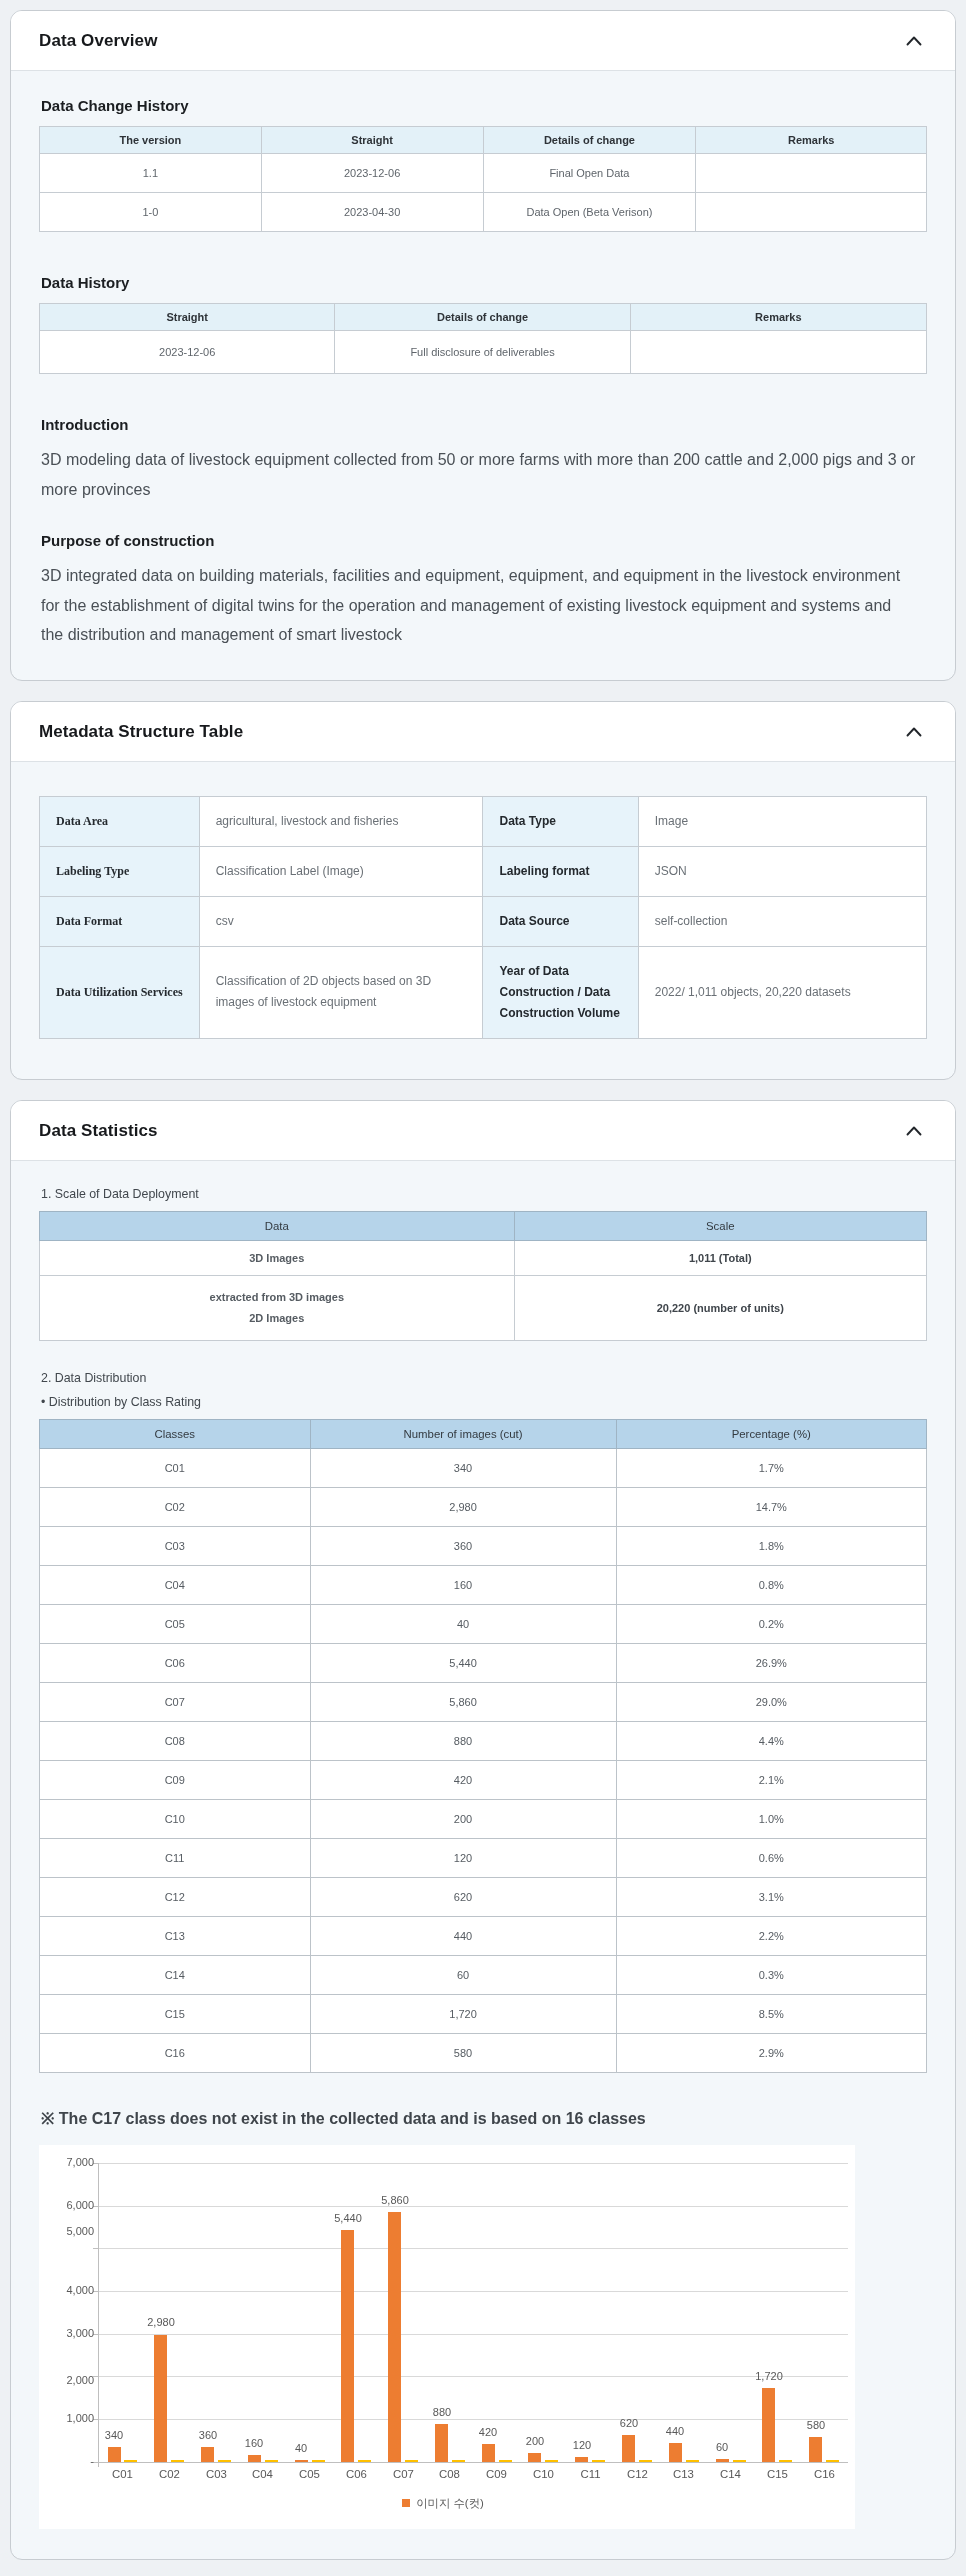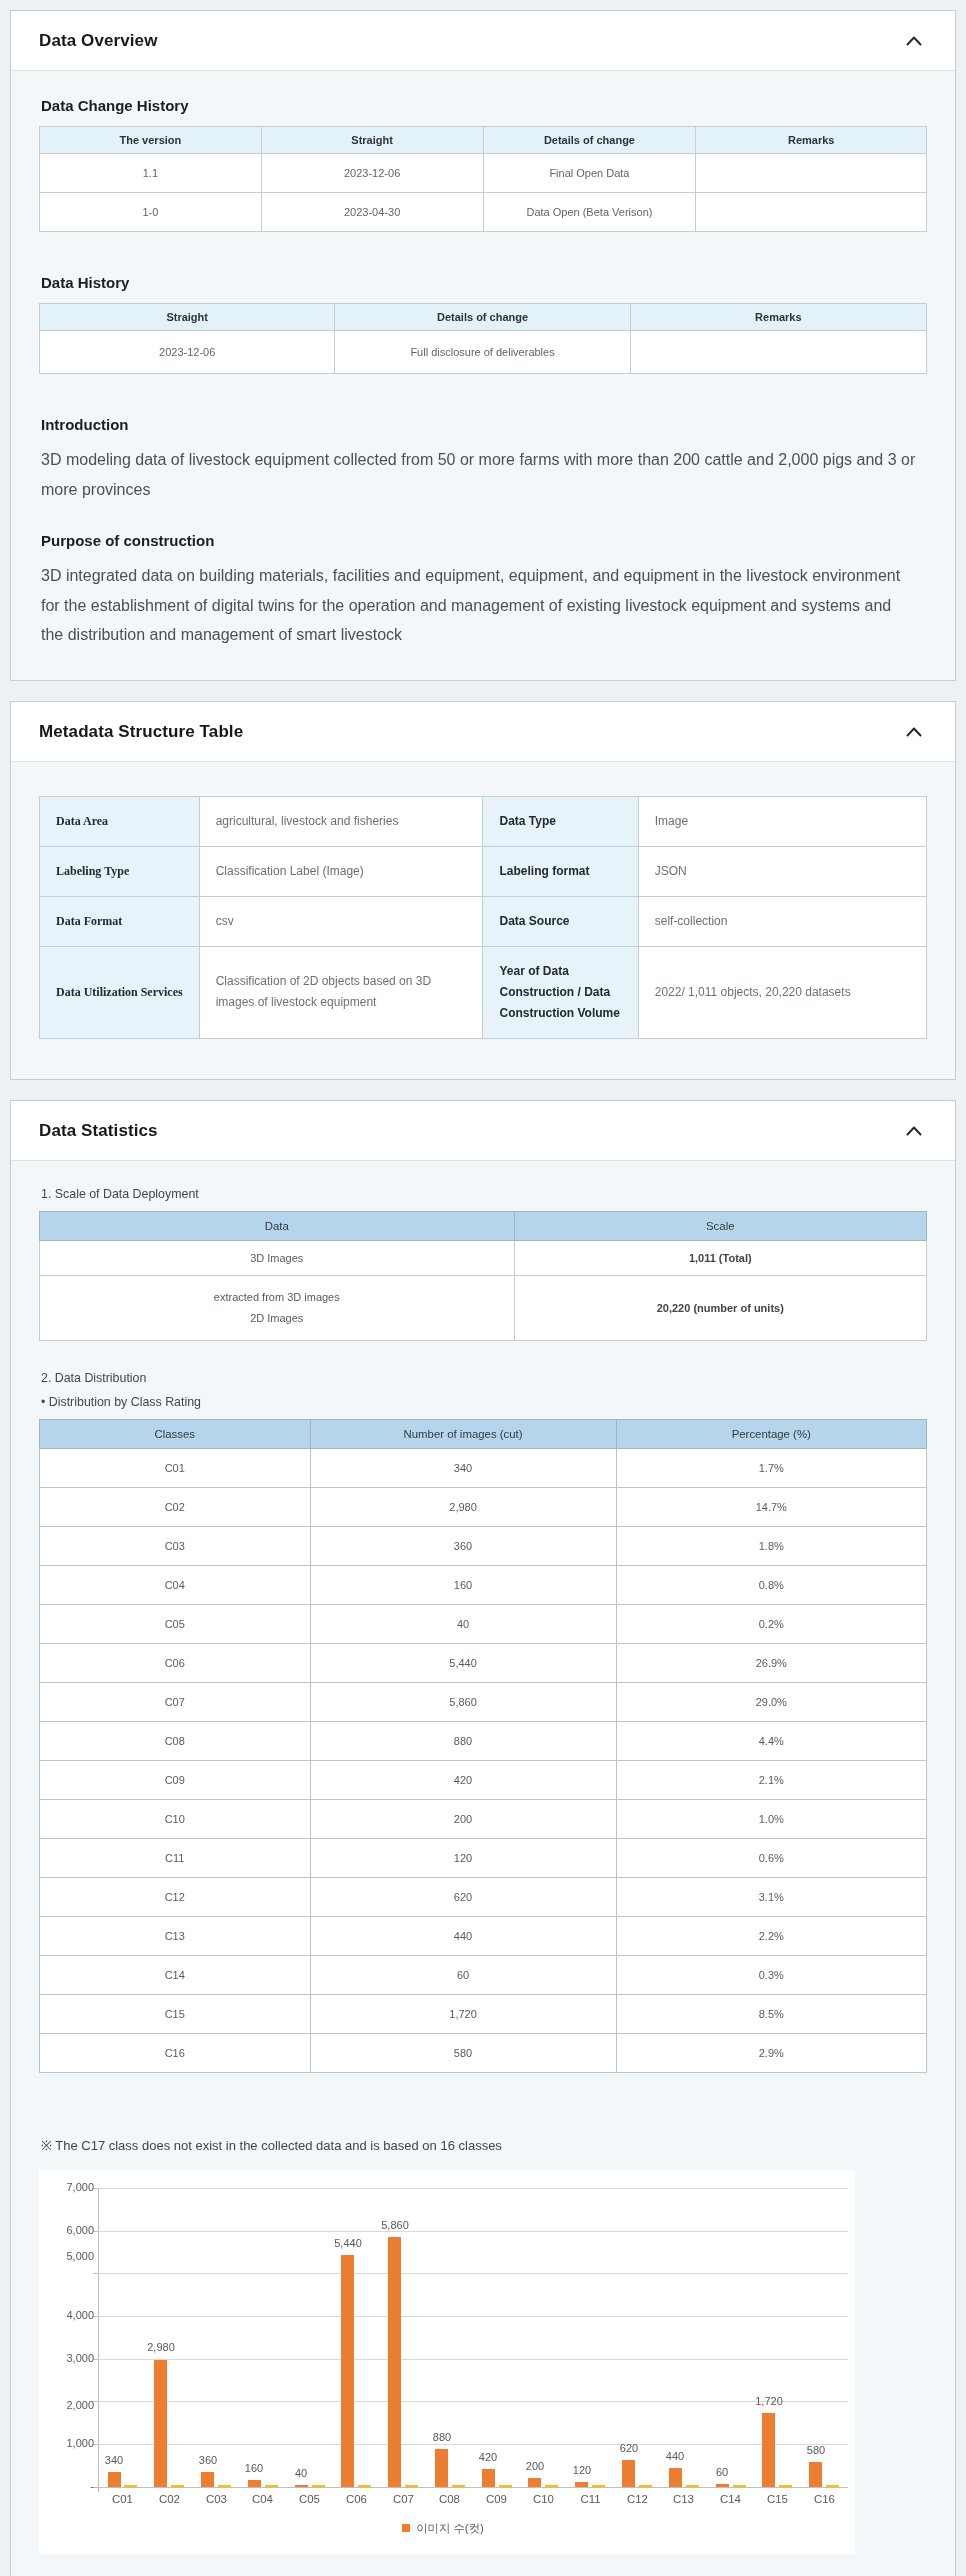--- a/index.html
+++ b/index.html
@@ -1,20 +1,20 @@
 <!DOCTYPE html>
 <html><head>
 <meta charset="utf-8">
 <style>
   * { margin:0; padding:0; box-sizing:border-box; }
   html,body { background:#eef1f4; font-family:"Liberation Sans", sans-serif; }
   body { width:966px; min-height:2576px; margin:0 auto; padding:10px 0 10px 0; }
 
   .card { width:946px; margin:0 auto 20px auto; background:#f3f7fa; border:1px solid #c7ccd1;
-          border-radius:0; overflow:hidden; }
+          border-radius:12px; overflow:hidden; }
   .card-header { background:#ffffff; display:flex; align-items:center; justify-content:space-between;
                  padding:19px 30px 18px 28px; border-bottom:1px solid #dde2e6; cursor:pointer; }
   .card-title { font-size:17px; font-weight:bold; color:#17191c; letter-spacing:0.1px; }
   .chev { width:22px; height:22px; flex:0 0 auto; }
   .card-body { padding:26px 28px 30px 28px; }
 
   .sec-head { font-size:15px; font-weight:bold; color:#1b1e21; margin:0 0 12px 2px; }
   .gap-lg { margin-top:42px; }
   .gap-md { margin-top:28px; }
 
@@ -36,30 +36,30 @@
   .tbl-meta td { text-align:left; padding:14px 16px; font-size:12px; line-height:1.75; }
   .tbl-meta td.lbl { background:#e7f3fa; color:#24292e; font-weight:bold; }
   .tbl-meta td.val { color:#6a7076; }
   .tbl-meta td:nth-child(1){width:18%;font-family:Liberation Serif, serif;} .tbl-meta td:nth-child(2){width:32%;}
   .tbl-meta td:nth-child(3){width:17.5%;} .tbl-meta td:nth-child(4){width:32.5%;}
 
   
   .stat-head { font-size:12.4px; color:#41474d; font-weight:500; margin:0 0 10px 2px; }
   .tbl-blue th { background:#b6d4ea; color:#333a40; font-weight:500; padding:8px 6px; font-size:11.4px;
                  border:1px solid #9fb4c4; }
-  .tbl-scale td { padding:11px 6px; }
+  .tbl-scale td { padding:11px 6px;font-weight:bold; }
   .tbl-scale th:nth-child(1){width:53.5%;} .tbl-scale th:nth-child(2){width:46.5%;}
   .tbl-scale td .two-line { display:block; line-height:1.9; }
   .tbl-scale td.strong, .tbl-class td, .tbl-scale td { color:#565c62; }
   .tbl-scale td:nth-child(2){ font-weight:600; color:#3f454b; }
   .tbl-class { border:1px solid #8b949c; }
   .tbl-class th:nth-child(1){width:30.5%;} .tbl-class th:nth-child(2){width:34.5%;} .tbl-class th:nth-child(3){width:35%;}
   .tbl-class td { padding:13px 6px; height:37px; border-color:#bcc3c9; }
 
-  .footnote { font-size:13px; color:#3f454b; margin:63px 0 16px 2px; }
+  .footnote { font-size:16px; color:#3f454b; margin:34px 0 16px 2px;font-weight:bold; }
 
   
   .chart-box { width:816px; background:#ffffff; padding:18px 8px 10px 0; position:relative; }
   .chart-inner { position:relative; margin-left:60px; width:749px; height:299px; }
   .gridline { position:absolute; left:0; width:749px; height:1px; background:#d9d9d9; }
   .y-axis { position:absolute; left:-1px; top:0; width:1px; height:304px; background:#bfbfbf; }
   .ytick { position:absolute; left:-6px; width:5px; height:1px; background:#bfbfbf; }
   .ylab { position:absolute; right:754px; width:50px; text-align:right; font-size:11px; color:#595959; }
   .bar { position:absolute; bottom:0; width:13px; }
   .dlab { position:absolute; width:60px; text-align:center; font-size:11px; color:#595959; }

